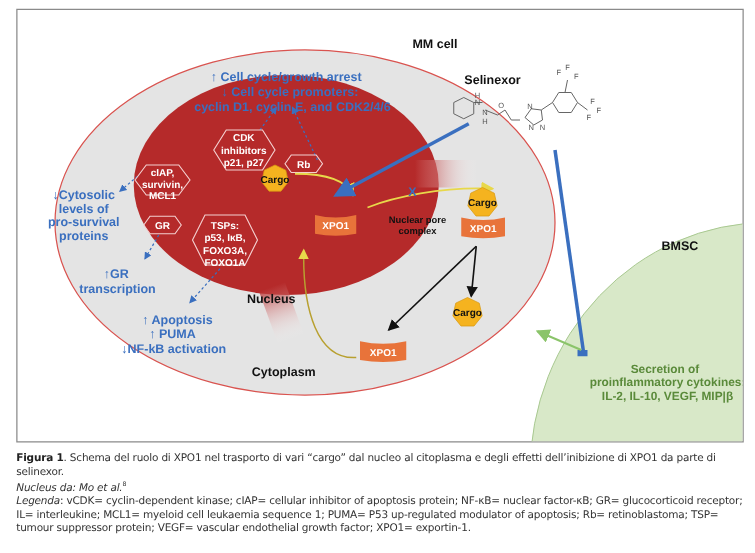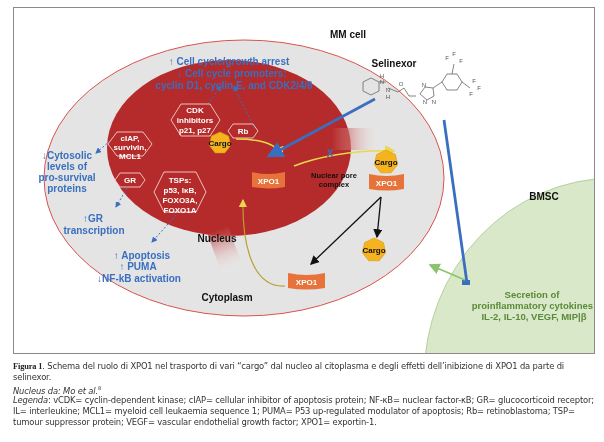--- a/index.html
+++ b/index.html
@@ -1,20 +1,20 @@
 <!DOCTYPE html>
 <html><head>
 <meta charset="utf-8">
 <style>
   html, body { margin: 0; padding: 0; background: #ffffff; }
   body { width: 604px; height: 442px; position: relative; overflow: hidden; font-family: "Liberation Sans", sans-serif; }
   #frame { position: absolute; left: 13px; top: 7px; width: 582px; height: 347px; border: 1px solid #8a8a8a; box-sizing: border-box; background: #fff; overflow: hidden; }
   svg#diagram { position: absolute; left: 0; top: 0; }
   .caption { position: absolute; left: 13px; font-size: 8.4px; color: #333; line-height: 11px; width: 582px; font-family: "DejaVu Sans", sans-serif; letter-spacing: -0.15px; }
-  .caption b { color: #222; font-family: Liberation Serif, serif; }
+  .caption b { color: #222; }
   #cap1 { top: 361px; }
   #cap2 { top: 395px; }
   text { font-family: "Liberation Sans", sans-serif; }
 </style>
 </head>
 <body>
 
 <div id="frame">
 <svg id="diagram" width="582" height="347" viewBox="0 0 582 347">
   <defs>

